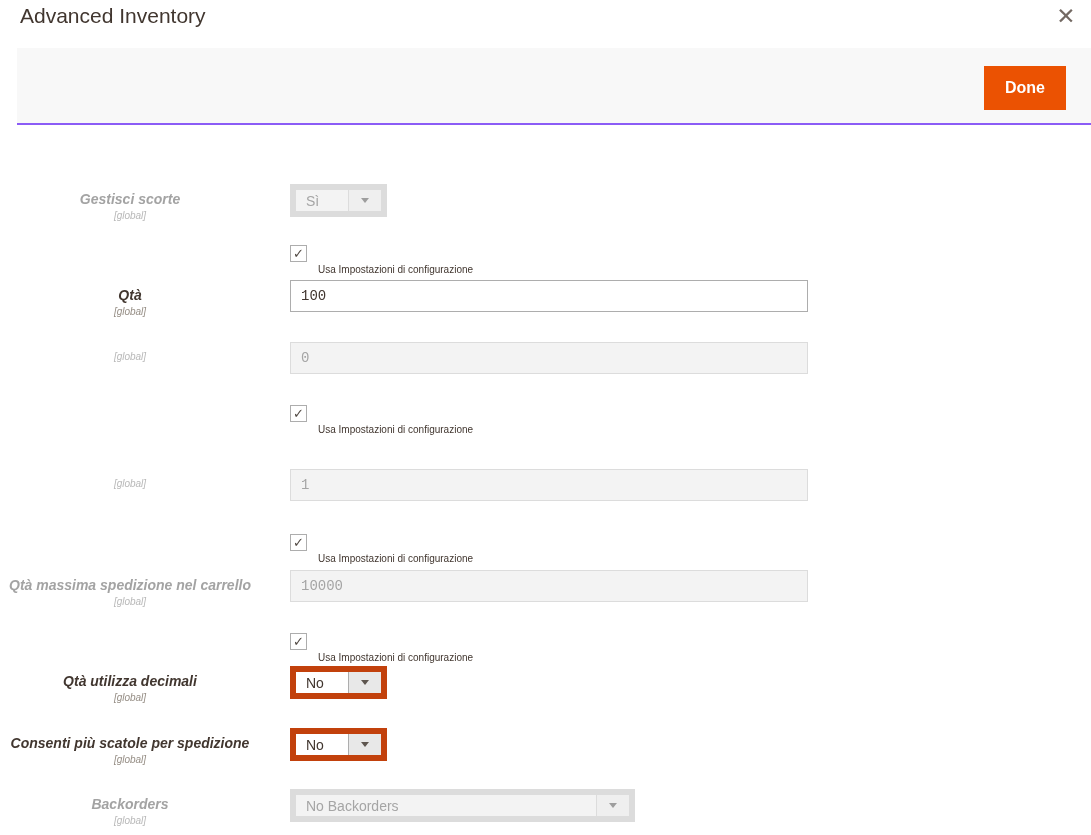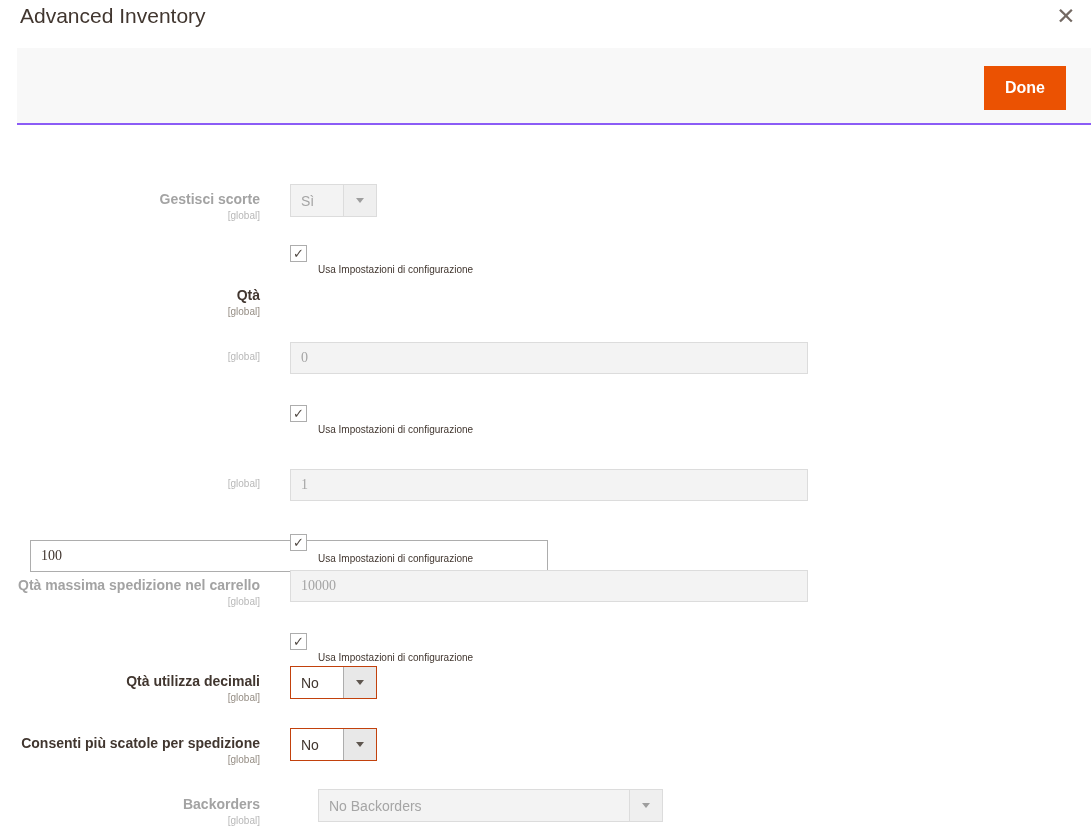--- a/index.html
+++ b/index.html
@@ -38,49 +38,49 @@
     border: 1px solid #eb5202;
     font-family: "Liberation Sans", "DejaVu Sans", sans-serif;
     font-size: 16px; font-weight: 700;
     cursor: pointer;
   }
 
   
   .form-row { position: absolute; left: 0; width: 100%; display: flex; }
   .label-col {
     width: 260px; flex: 0 0 260px;
-    text-align: right; padding-top: 7px;
+    text-align: center; padding-top: 7px; font-style: italic;
   }
   .label-col .main-label {
     display: block; font-size: 14px; font-weight: 700; line-height: 17px;
     color: #41362f; letter-spacing: 0;
   }
   .label-col .scope-label {
     display: block; font-size: 10px; font-weight: 400; line-height: 15px;
     color: #958d84;
   }
   .form-row.is-disabled .main-label { color: #a3a3a3; font-weight: 700; }
   .form-row.is-disabled .scope-label { color: #b8b8b8; }
   .field-col { margin-left: 30px; }
 
   
   .text-input {
     width: 518px; height: 32px;
     border: 1px solid #adadad; background: #ffffff;
-    font-family: Liberation Serif, serif;
+    font-family: Liberation Mono, monospace;
     font-size: 14px; color: #41362f;
     padding: 0 10px;
   }
   .text-input.disabled {
     background: #f3f3f3; border-color: #dcdcdc; color: #a5a5a5;
   }
 
   
   .select {
-    display: inline-flex; height: 33px; border: 1px solid #c2410c;
+    display: inline-flex; height: 33px; border: 6px solid #c2410c;
     background: #ffffff; align-items: stretch; cursor: pointer;
   }
   .select .select-value {
     display: flex; align-items: center;
     padding: 0 10px; font-size: 14px; color: #41362f;
     min-width: 52px;
   }
   .select .select-arrow-box {
     width: 33px; flex: 0 0 33px;
     border-left: 1px solid #adadad; background: #e8e8e8;
@@ -138,21 +138,21 @@
           </span>
       </div>
     </div>
   </div>
 
   <div class="checkbox-row" style="top:231px;">
     <span class="checkbox-box">✓</span>
     <span class="checkbox-text">Usa Impostazioni di configurazione</span>
   </div>
 
-  <div class="form-row" style="top:280px;flex-direction:column;">
+  <div class="form-row" style="top:280px;">
     <div class="label-col">
       <span class="main-label">Qtà</span>
       <span class="scope-label">[global]</span>
     </div>
     <div class="field-col">
       <input type="text" class="text-input" value="100" style="">
     </div>
   </div>
 
   <div class="form-row is-disabled" style="top:342px;">
@@ -218,21 +218,21 @@
     <div class="field-col">
       <div class="select">
         <span class="select-value">No</span>
         <span class="select-arrow-box">
             <span class="tri"></span>
           </span>
       </div>
     </div>
   </div>
 
-  <div class="form-row is-disabled" style="top:789px;gap:28px;">
+  <div class="form-row is-disabled" style="top:789px;">
     <div class="label-col">
       <span class="main-label">Backorders</span>
       <span class="scope-label">[global]</span>
     </div>
     <div class="field-col">
       <div class="select wide disabled">
         <span class="select-value">No Backorders</span>
         <span class="select-arrow-box">
             <span class="tri"></span>
           </span>

